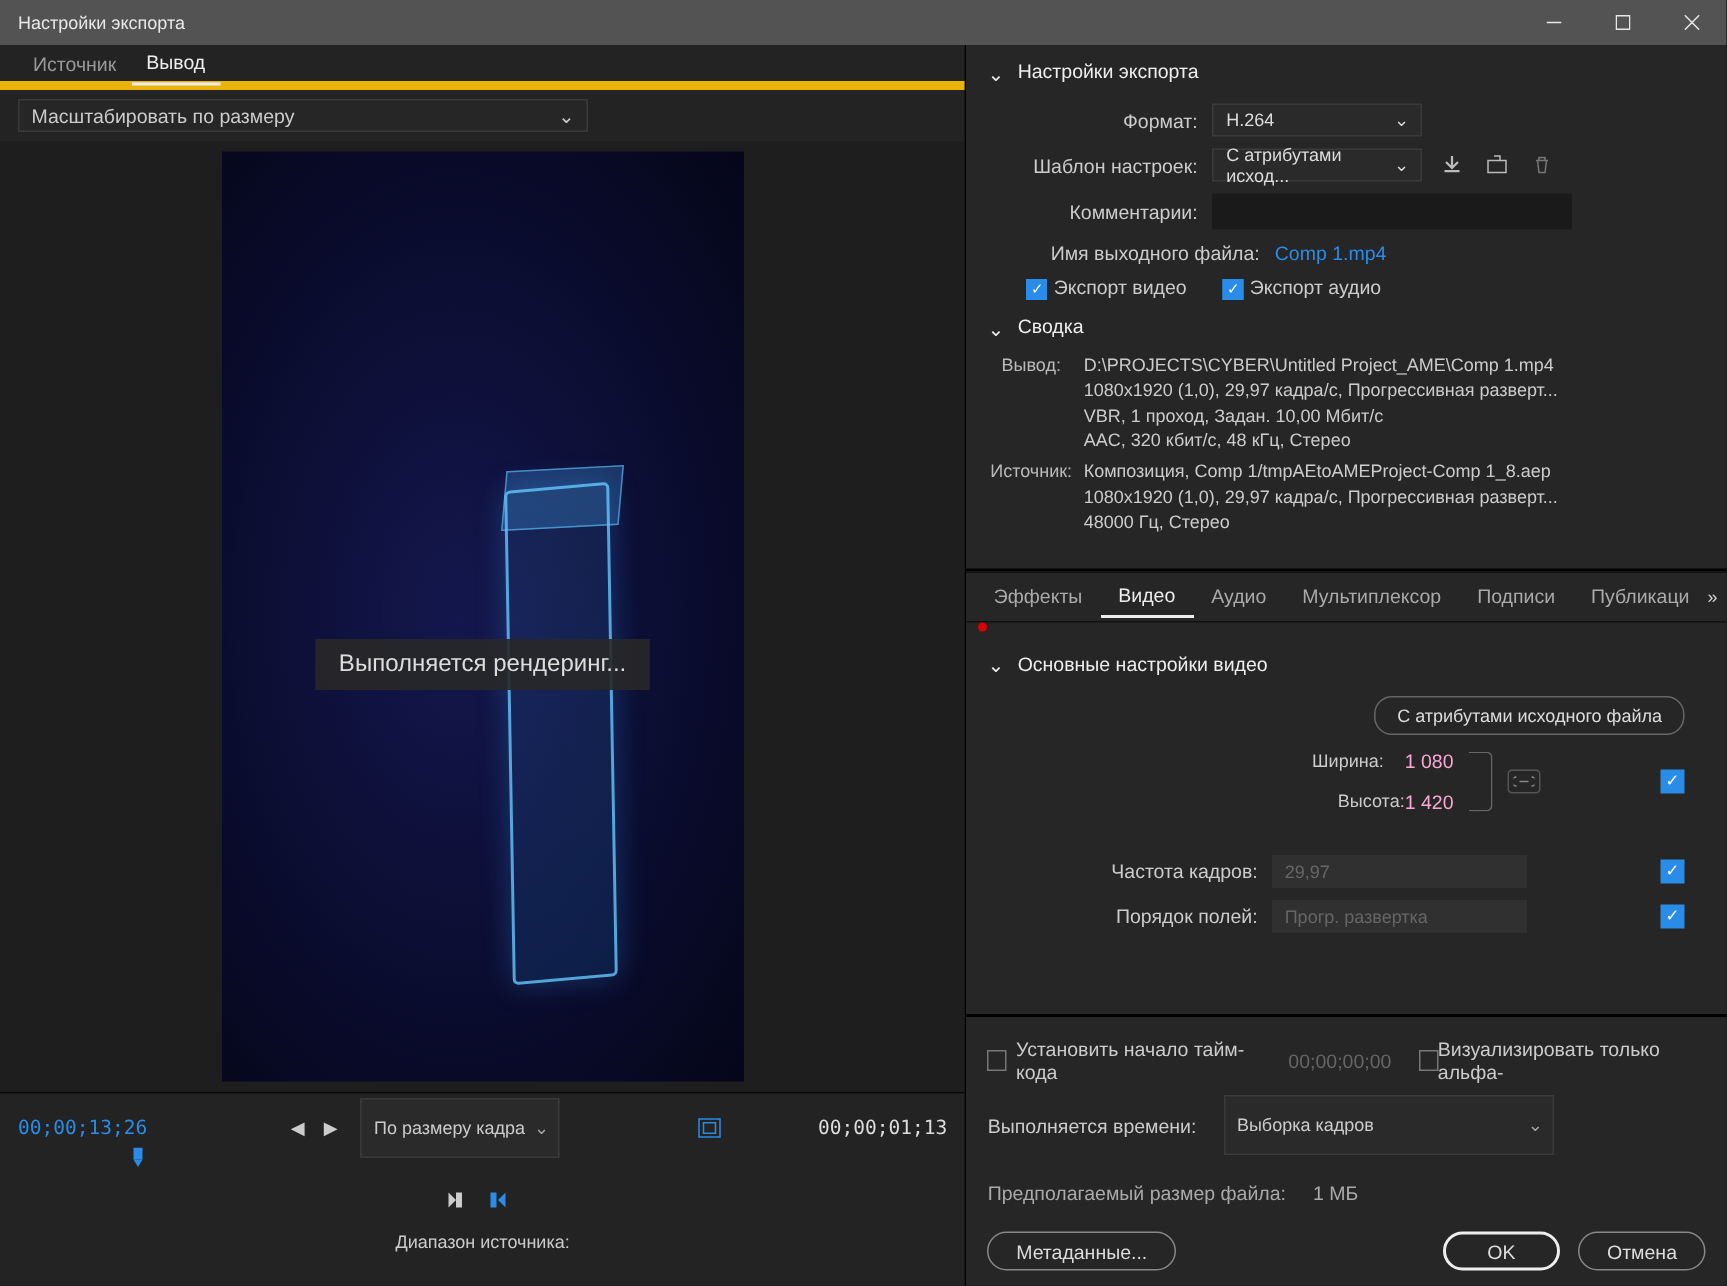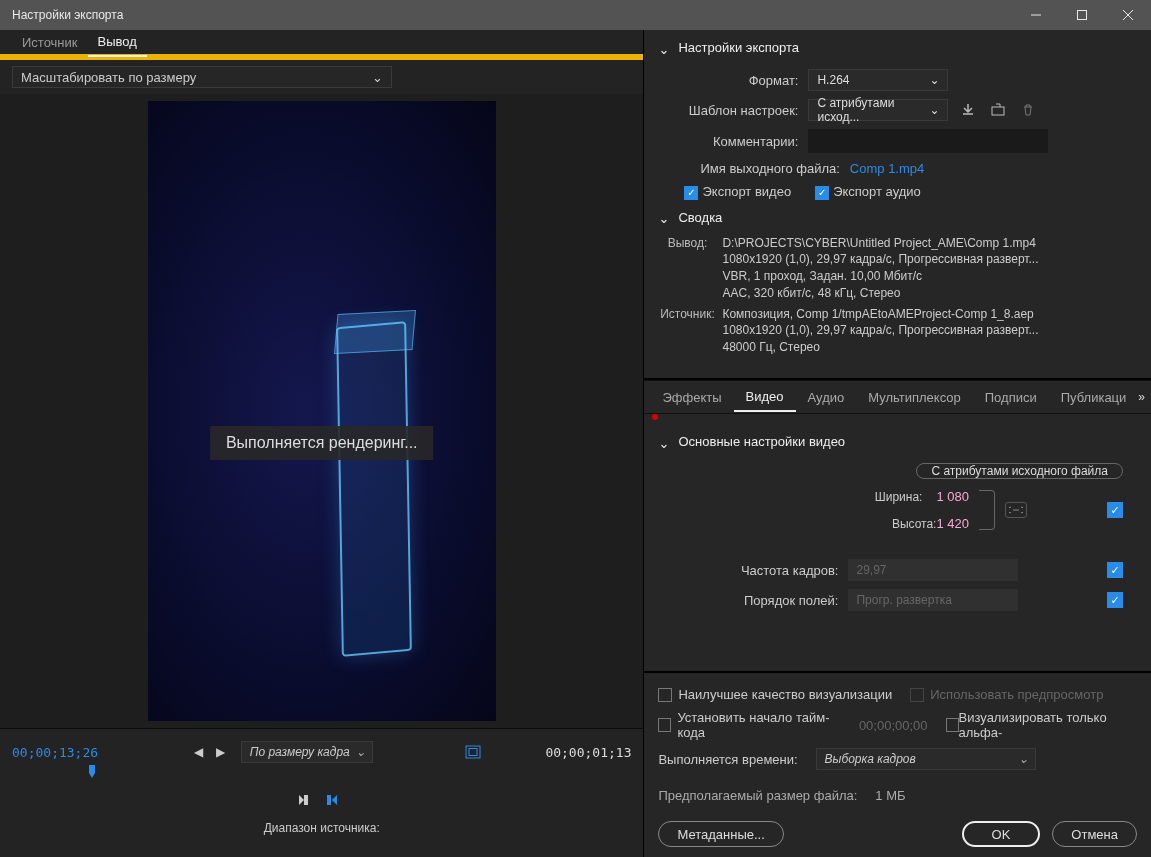--- a/index.html
+++ b/index.html
@@ -34,21 +34,21 @@
   .render-overlay { position:absolute; top:50%; left:50%; transform:translate(-50%,-50%); background: rgba(40,40,40,0.9); color:#ddd; padding: 8px 16px; font-size: 16px; margin-top: 32px; }
   
   
   .left-bottom { background: #232323; padding: 10px 12px 16px 12px; border-top: 1px solid #0a0a0a; }
   .lb-row { display: flex; align-items: center; height: 26px; gap: 12px; }
   .tc-blue { color: #288ce8; font-size: 13px; font-family: 'Consolas', monospace; }
   .tc-white { color: #ddd; font-size: 13px; font-family: 'Consolas', monospace; }
   .lb-icons { display:flex; gap:6px; }
   .ic { width:16px; height:16px; display:flex; align-items:center; justify-content:center; color:#ccc;}
   .spacer { flex: 1; }
-  .small-select { background:#2a2a2a;border:1px solid #3a3a3a;color:#ccc;height:22px;padding:0 22px 0 8px;font-size:12px; display:flex;align-items:center;position:relative;font-style:italic;}
+  .small-select { background:#2a2a2a;border:1px solid #3a3a3a;color:#ccc;height:40px;padding:0 22px 0 8px;font-size:12px; display:flex;align-items:center;position:relative;}
   .small-select::after { content:"⌄"; position:absolute; right:6px; color:#aaa;}
   .timeline { position:relative; height: 14px; margin: 2px 0 8px 0;}
   .timeline .marker { position:absolute; left: 75px; top:-2px; width:10px; height:14px; }
   .timeline .marker svg { width:10px; height:14px; }
   .inout-ic { width:22px; height:16px; color:#ccc;}
   .inout-ic.blue { color:#288ce8;}
   
   
   .accordion-hdr { display:flex; align-items:center; padding: 10px 14px; gap:8px; color:#eee; font-size: 13px;}
   .accordion-hdr .chev { width:12px;height:12px;}
@@ -66,21 +66,21 @@
   .summary-block .skey { color:#bbb; min-width:58px; text-align:center;}
   .summary-block .sval { color:#ccc; flex:1;}
   
   .right-tabs { display:flex; align-items:center; height:34px; border-top:1px solid #111; border-bottom:1px solid #111; padding: 0 6px; background:#262626;}
   .right-tab { padding: 6px 12px; color:#aaa; font-size:13px;}
   .right-tab.active { color:#eee; border-bottom:2px solid #eee;}
   .right-tabs .more { margin-left:auto; color:#ddd;}
   .red-dot { width:6px;height:6px;background:#d00;border-radius:50%;margin-left:8px;}
   
   .video-panel { flex:1; overflow:auto; padding: 4px 0 10px 0; border-bottom: 2px solid #000;}
-  .pill-btn { border:1px solid #666; background:transparent; color:#ddd; height:16px; padding:0 14px; border-radius:12px; font-size:12px;}
+  .pill-btn { border:1px solid #666; background:transparent; color:#ddd; height:26px; padding:0 14px; border-radius:12px; font-size:12px;}
   .ghost-val { color:#f9a8d4; font-size:13px;}
   .bracket { width:16px; height:40px; border-right:1px solid #666; border-top:1px solid #666; border-bottom:1px solid #666; border-radius: 0 4px 4px 0;}
   .linkic { width:22px;height:16px; border:1px solid #555; border-radius:3px; display:flex;align-items:center;justify-content:center; color:#888;}
   .chkright { width:16px;height:16px;background:#288ce8;display:flex;align-items:center;justify-content:center;color:#fff;font-size:11px;}
   .dd-disabled { background:#303030; color:#666; height:22px; padding:0 8px; display:flex;align-items:center; width:170px; font-size:12px;}
   
   .bottom-panel { background:#262626; padding: 10px 14px; font-size:13px;}
   .br-row { display:flex; align-items:center; gap:18px; padding:4px 0;}
   .chk-empty { width:14px;height:14px;border:1px solid #777; background:transparent;}
   .ghosttxt { color:#666;}
@@ -303,30 +303,20 @@
         <span class="flbl" style="width:180px;">Порядок полей:</span>
         <div class="dd-disabled">
             <span>Прогр. развертка</span>
           </div>
         <div class="spacer"></div>
         <div class="chkright">✓</div>
       </div>
     </div>
 
     <div class="bottom-panel">
-      <div class="br-row">
-        <label style="display:flex;align-items:center;gap:6px;">
-            <span class="chk-empty"></span>
-            <span>Наилучшее качество визуализации</span>
-          </label>
-        <label style="display:flex;align-items:center;gap:6px;" class="ghosttxt">
-            <span class="chk-empty" style="border-color:#444;"></span>
-            <span>Использовать предпросмотр</span>
-          </label>
-      </div>
       <div class="br-row">
         <label style="display:flex;align-items:center;gap:6px;">
             <span class="chk-empty"></span>
             <span>Установить начало тайм-кода</span>
           </label>
         <span class="ghosttxt">00;00;00;00</span>
         <label style="display:flex;align-items:center;gap:0; margin-left:auto;">
             <span class="chk-empty"></span>
             <span>Визуализировать только альфа-</span>
           </label>

